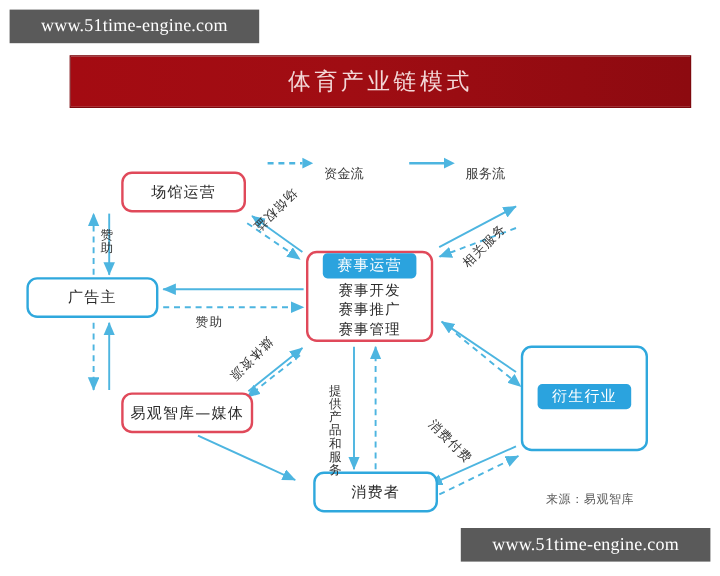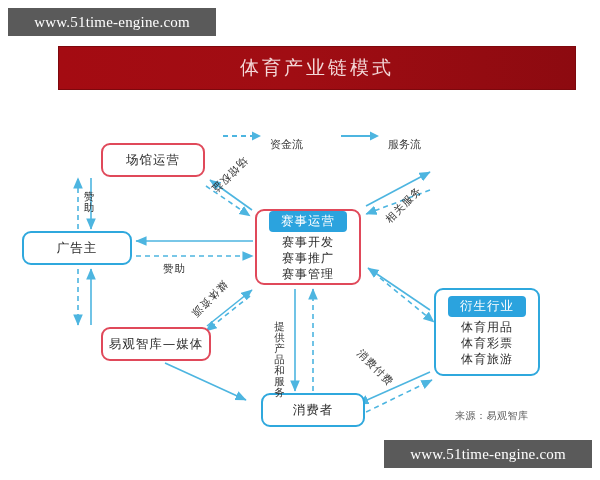--- a/index.html
+++ b/index.html
@@ -272,25 +272,20 @@
     <div class="node-list">
       <span>赛事开发</span>
       <span>赛事推广</span>
       <span>赛事管理</span>
     </div>
   </div>
 
 
   <div class="node blue" id="node-deriv">
     <div class="pill">衍生行业</div>
-    <div class="node-list">
-      <span>体育用品</span>
-      <span>体育彩票</span>
-      <span>体育旅游</span>
-    </div>
   </div>
 
   <div class="edge-label rot-135" id="lbl-venue-rights">场馆权益</div>
   <div class="edge-label vert-stack" id="lbl-sponsor-v">赞助</div>
   <div class="edge-label" id="lbl-sponsor-h">赞助</div>
   <div class="edge-label rot-135" id="lbl-media-res">媒体资源</div>
   <div class="edge-label rot-45" id="lbl-related-serv">相关服务</div>
   <div class="edge-label vert-stack" id="lbl-provide">提供产品和服务</div>
   <div class="edge-label rot-45p" id="lbl-consume-pay">消费付费</div>
 

